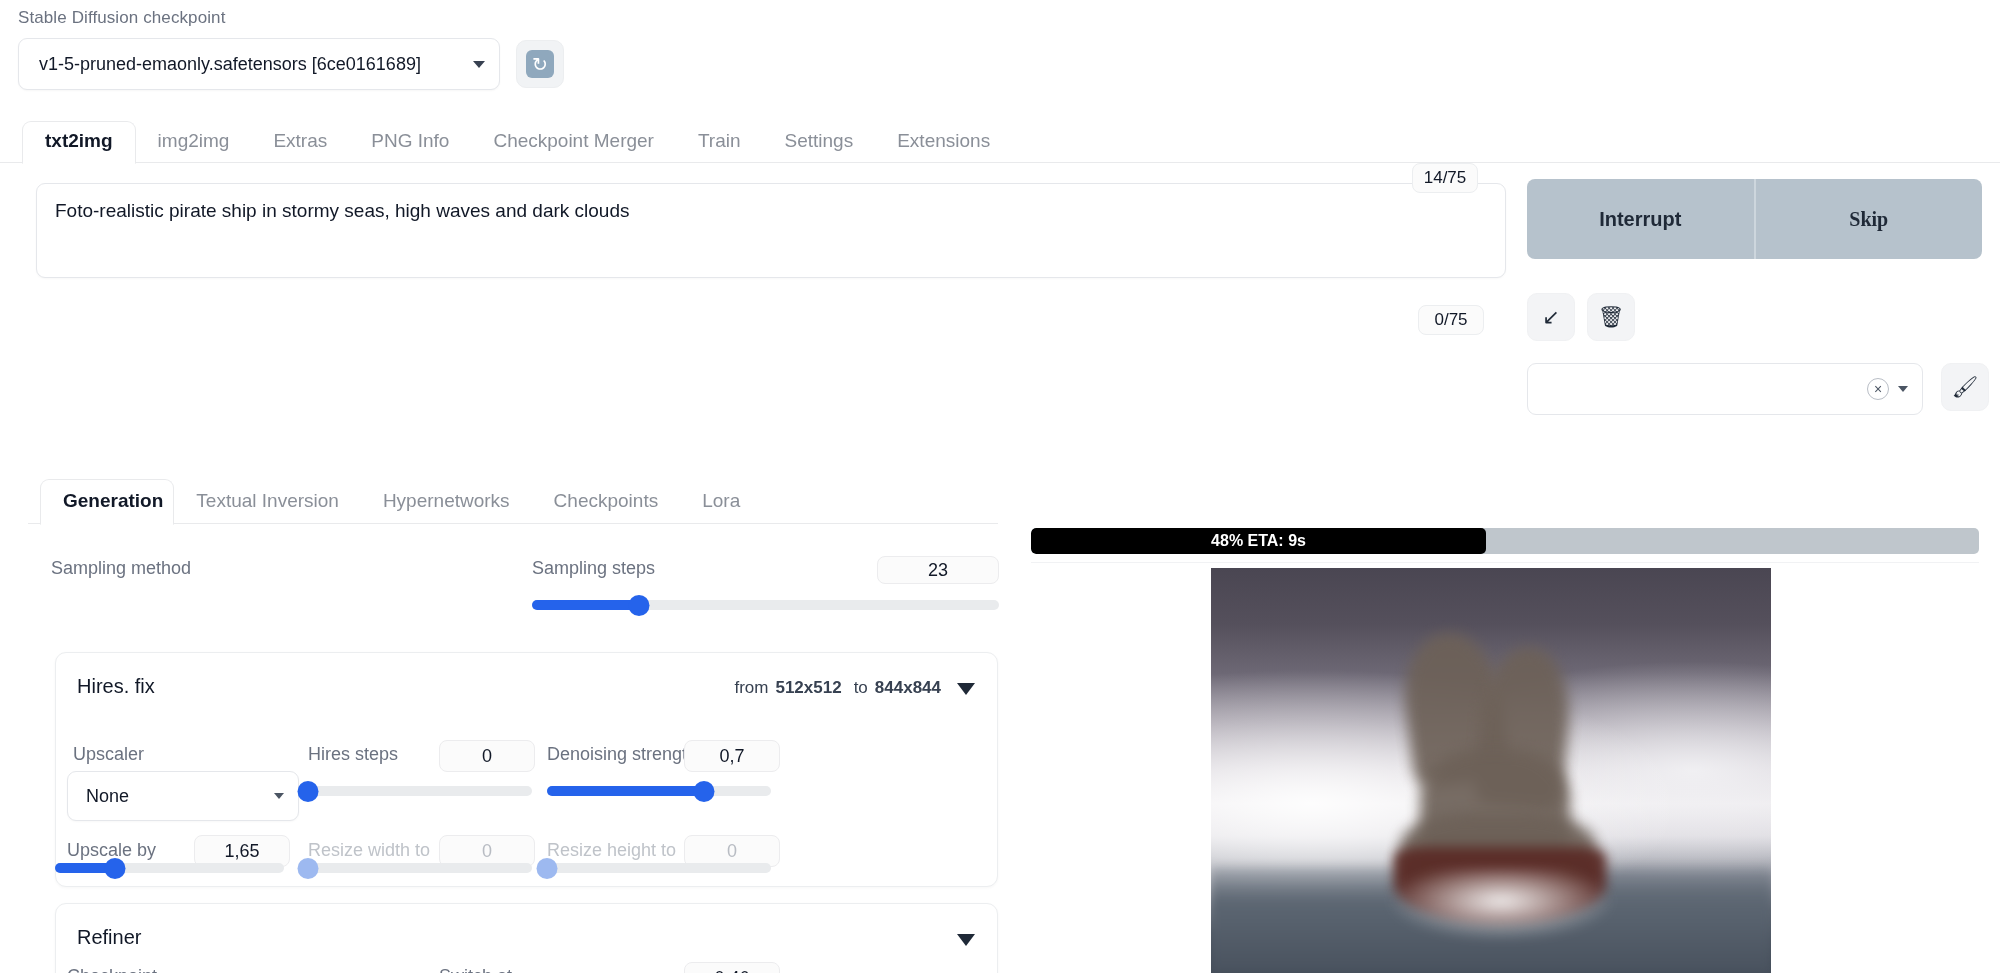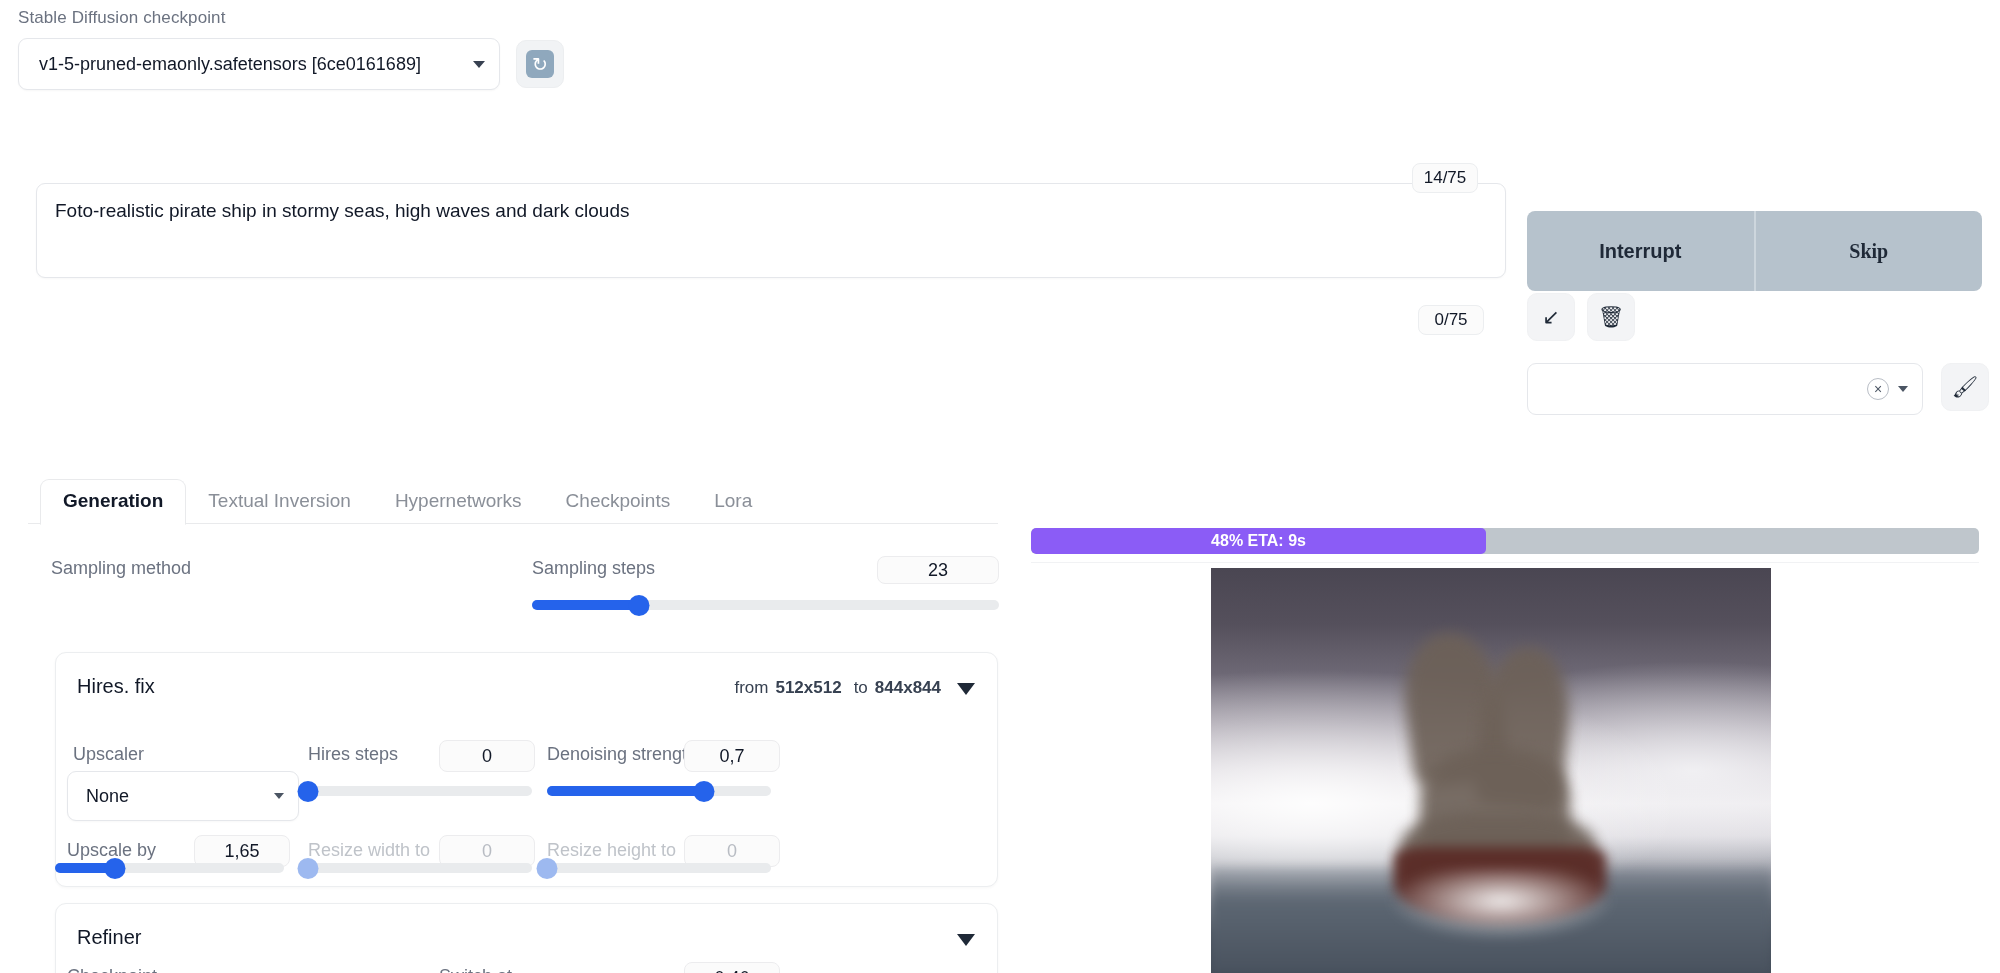--- a/index.html
+++ b/index.html
@@ -82,21 +82,21 @@
     display: flex; align-items: center; justify-content: center;
     height: 30px; min-width: 66px; padding: 0 10px;
   }
   #tok-pos { left: 1412px; top: 163px; }
   #tok-neg { left: 1418px; top: 305px; }
 
   
   .action-row {
     position: absolute; left: 1527px; top: 179px;
     width: 455px; height: 80px; display: flex;
-    border-radius: 8px; overflow: hidden; margin-top: 32px;
+    border-radius: 8px; overflow: hidden;
   }
   .action-row .btn {
     flex: 1; background: #b6c2cc; color: #1f2937;
     font-size: 20px; font-weight: 700;
     display: flex; align-items: center; justify-content: center;
   }
   .action-row .btn + .btn { border-left: 2px solid #cdd6dd; font-family: Liberation Serif, serif; }
 
   .small-btn {
     position: absolute; width: 48px; height: 48px; border-radius: 10px;
@@ -132,21 +132,21 @@
   
   .gen-tabstrip {
     position: absolute; left: 28px; top: 478px; width: 970px; height: 46px;
     border-bottom: 1px solid #e9eaec;
   }
   .gen-tabstrip .tabs { display: flex; align-items: flex-end; height: 46px; padding-left: 12px; }
   .gtab { font-size: 19px; color: #8a8f98; padding: 0 22px 12px 22px; white-space: nowrap; }
   .gtab.active {
     color: #111827; font-weight: 700; background: #fff;
     border: 1px solid #e9eaec; border-bottom: 1px solid #fff;
-    border-radius: 9px 9px 0 0; padding: 10px 22px 12px 22px; margin-bottom: -1px;
+    border-radius: 9px 9px 0 0; padding: 10px 10px 12px 22px; margin-bottom: -1px;
   }
 
   .field-label { font-size: 18px; color: #6b7280; }
   .dropdown {
     background: #fff; border: 1px solid #e5e7eb; border-radius: 9px;
     display: flex; align-items: center; padding: 0 14px 0 18px;
     box-shadow: 0 1px 2px rgba(0,0,0,.03);
   }
   .dropdown .val { flex: 1; font-size: 18px; color: #111827; }
 
@@ -185,21 +185,21 @@
     border-right: 9px solid transparent; border-top: 12px solid #1f2937;
   }
 
   
   .progress-wrap {
     position: absolute; left: 1031px; top: 528px; width: 948px; height: 26px;
     background: #bfc6cc; border-radius: 5px; overflow: hidden;
   }
   .progress-fill {
     position: absolute; left: 0; top: 0; height: 26px;
-    background: #8b5cf6; border-radius: 5px;
+    background: #000000; border-radius: 5px;
     display: flex; align-items: center; justify-content: center;
   }
   .progress-text { font-size: 16px; font-weight: 700; color: #fff; white-space: nowrap; }
 
   .preview-frame {
     position: absolute; left: 1031px; top: 562px; width: 948px; height: 411px;
     background: #fff; border-top: 1px solid #f1f2f4;
   }
   .preview-img {
     position: absolute; left: 180px; top: 5px; width: 560px; height: 406px;
@@ -244,20 +244,32 @@
 
   <div class="ckpt-label">Stable Diffusion checkpoint</div>
   <div class="ckpt-select">
     <span class="val">v1-5-pruned-emaonly.safetensors [6ce0161689]</span>
     <span class="caret-dn"></span>
   </div>
   <div class="refresh-btn">
     <span class="refresh-glyph">↻</span>
   </div>
 
+  <div class="tabstrip">
+    <div class="tabs">
+      <div class="tab active">txt2img</div>
+      <div class="tab">img2img</div>
+      <div class="tab">Extras</div>
+      <div class="tab">PNG Info</div>
+      <div class="tab">Checkpoint Merger</div>
+      <div class="tab">Train</div>
+      <div class="tab">Settings</div>
+      <div class="tab">Extensions</div>
+    </div>
+  </div>
 
   <div class="prompt-box">
     <div class="txt">Foto-realistic pirate ship in stormy seas, high waves and dark clouds</div>
   </div>
   <div class="token-badge" id="tok-pos">14/75</div>
 
   <div class="token-badge" id="tok-neg">0/75</div>
 
   <div class="action-row">
     <div class="btn">Interrupt</div>

